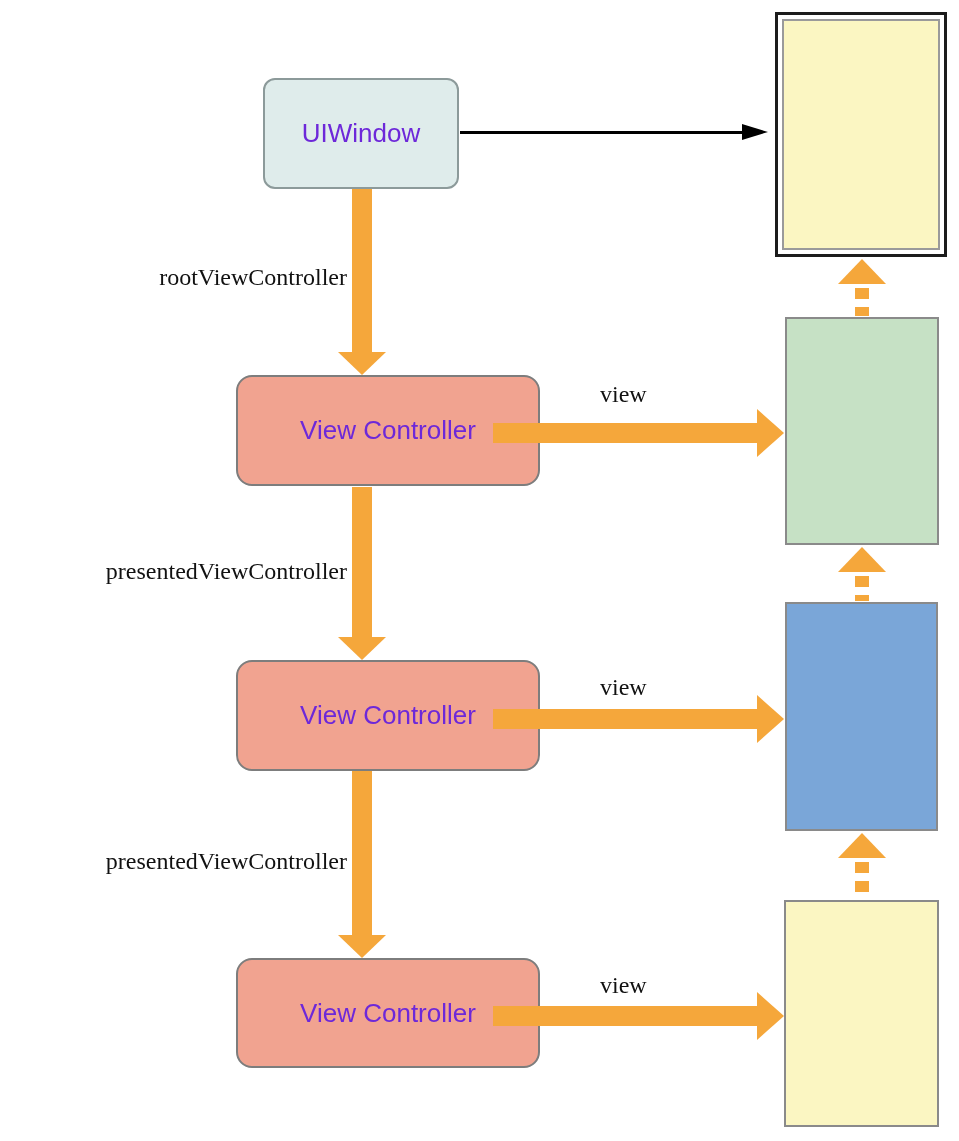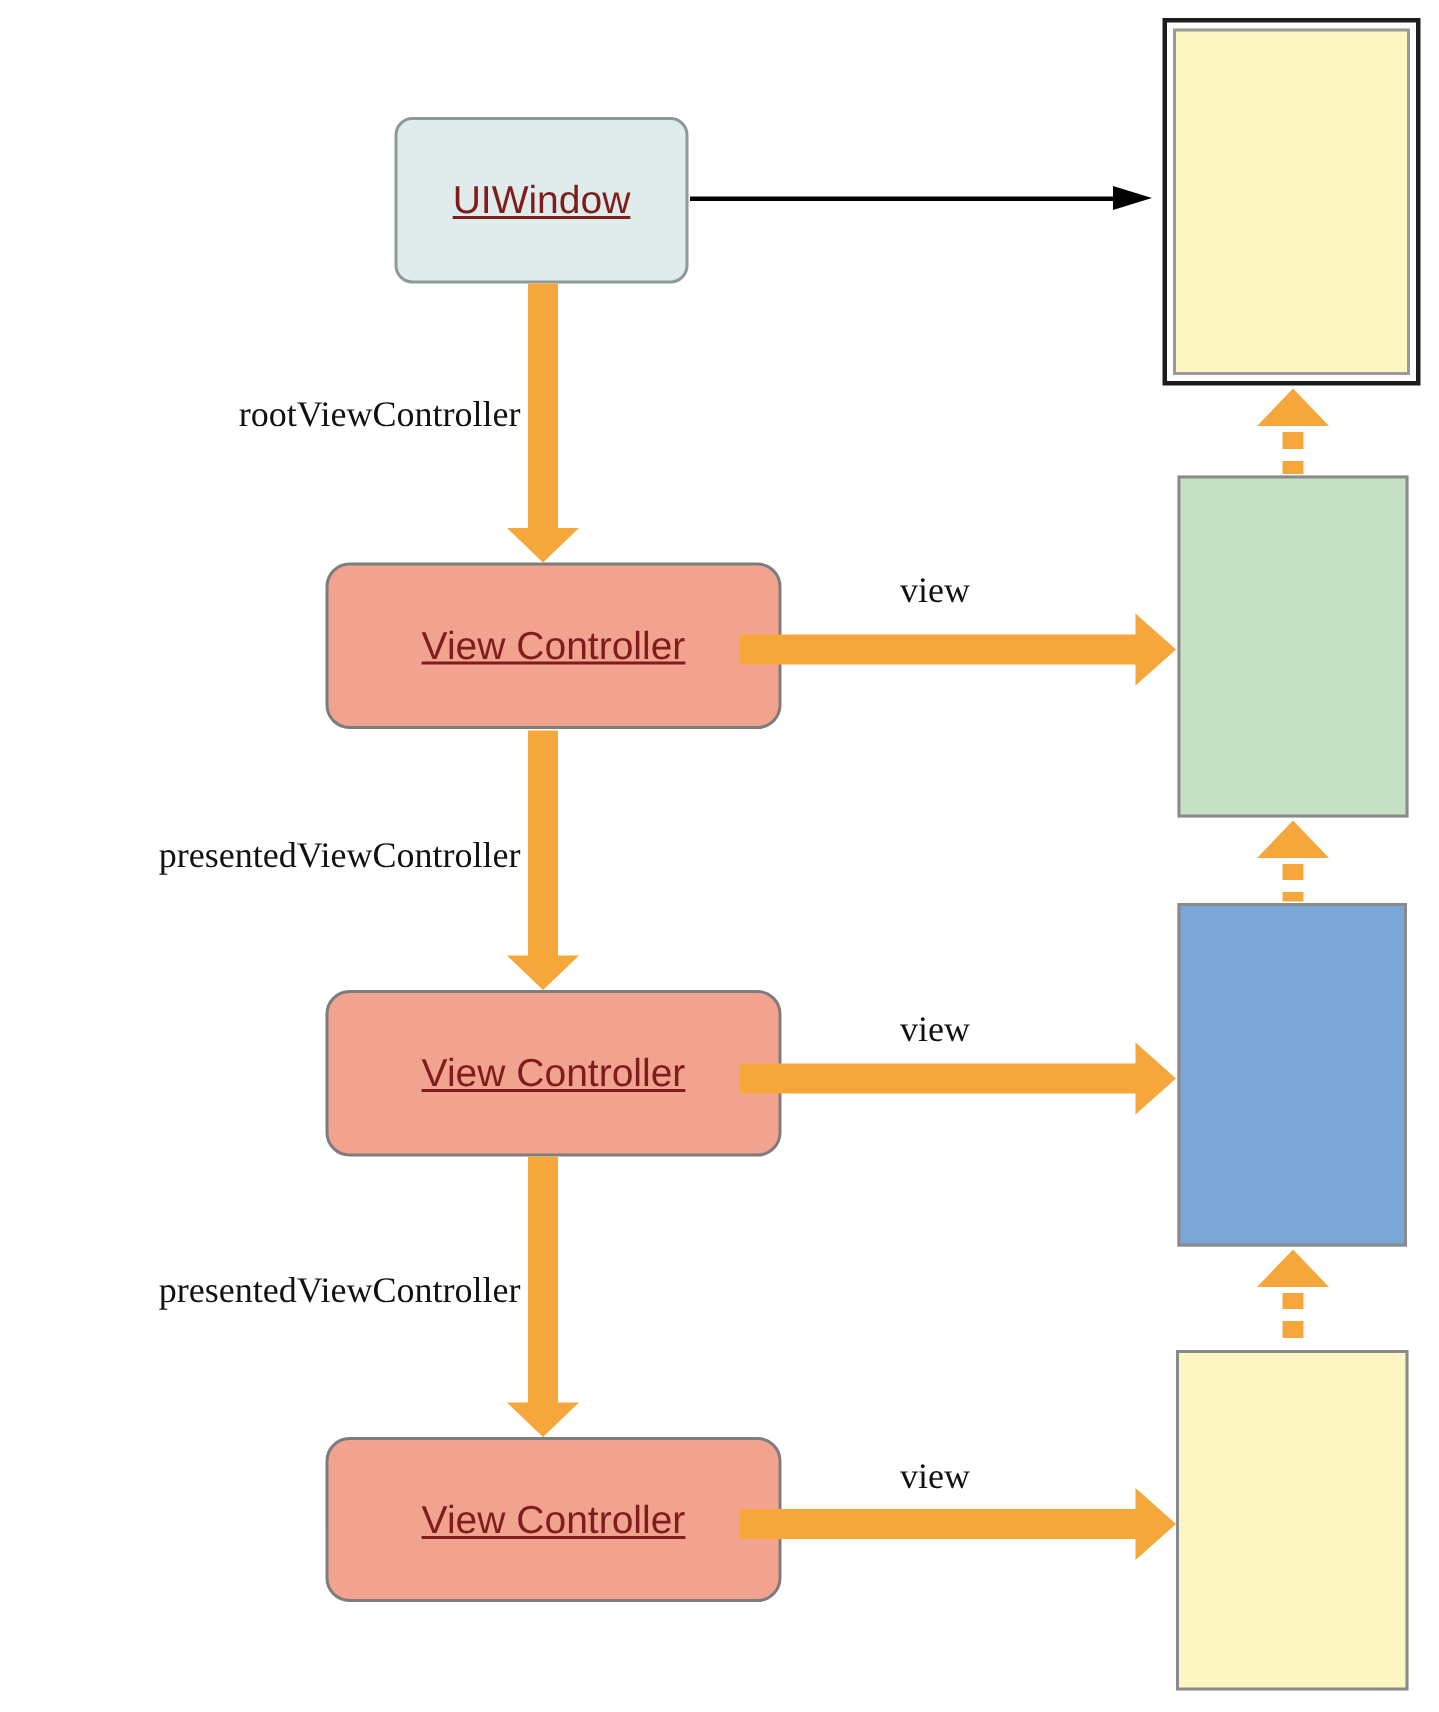--- a/index.html
+++ b/index.html
@@ -7,31 +7,30 @@
     position:relative;
     width:959px;height:1141px;
     background:#ffffff;
     font-family:"Liberation Sans", sans-serif;
     overflow:hidden;
   }
   .node{
     position:absolute;
     display:flex;align-items:center;justify-content:center;
     box-sizing:border-box;
-    color:#7f1d1d;
-    text-decoration:underline;
+    color:#6d28d9;
   }
   
   .uiwindow{
     left:263px;top:78px;width:196px;height:111px;
     background:#dfeceb;border:2px solid #8c9a9a;border-radius:12px;
     font-size:26px;
   }
   .vc{
-    left:217px;width:304px;height:111px;
+    left:236px;width:304px;height:111px;
     background:#f1a390;border:2px solid #7d7d7d;border-radius:16px;
     font-size:26px;
   }
   .vc1{top:375px;}
   .vc2{top:660px;}
   .vc3{top:958px;height:110px;}
   
   .screen-frame{
     position:absolute;left:775px;top:12px;width:172px;height:245px;
     box-sizing:border-box;border:3px solid #1c1c1c;background:#ffffff;padding:4px;

